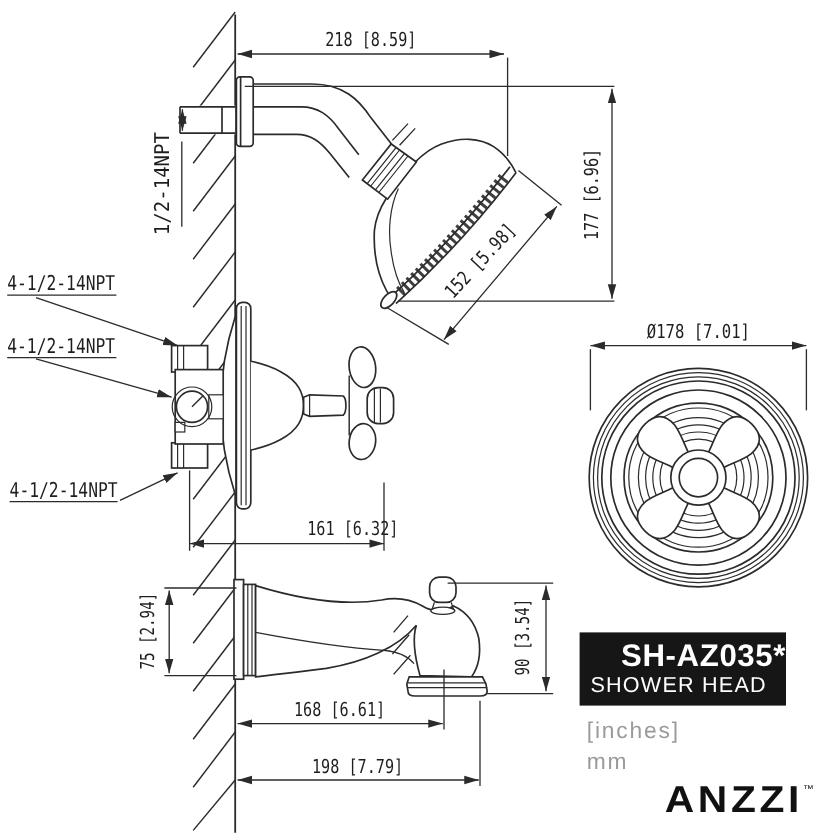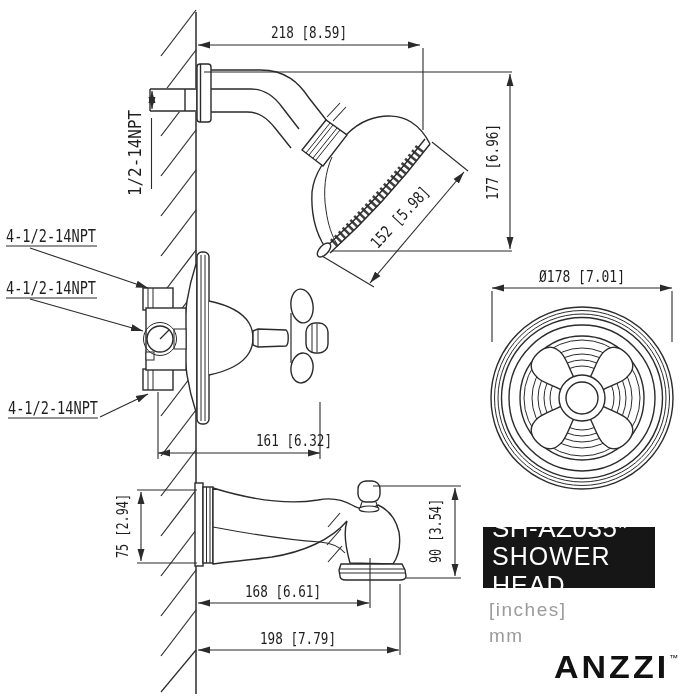--- a/index.html
+++ b/index.html
@@ -3,22 +3,22 @@
 <meta charset="utf-8">
 <style>
   html,body{margin:0;padding:0;background:#fff;}
   .stage{position:relative;width:695px;height:700px;background:#fff;overflow:hidden;font-family:"Liberation Sans",sans-serif;}
   svg{position:absolute;left:0;top:0;}
   svg text{font-family:"DejaVu Sans Mono",monospace;fill:#1e1e1e;}
   .dim{font-size:16px;}
   .npt{font-size:17px;}
   .prodbox{position:absolute;left:483px;top:527px;width:172px;height:61px;background:#161616;color:#fff;
            display:flex;flex-direction:column;justify-content:center;padding-left:9px;box-sizing:border-box;}
-  .model{font-size:26px;font-weight:normal;letter-spacing:.5px;line-height:1.04;}
-  .prodname{font-size:25px;font-weight:400;letter-spacing:1px;}
+  .model{font-size:26px;font-weight:bold;letter-spacing:.5px;line-height:1.04;text-align:right;}
+  .prodname{font-size:18px;font-weight:400;letter-spacing:1px;}
   .units{position:absolute;left:489px;top:597px;color:#9b9b9b;font-size:19px;letter-spacing:1.5px;line-height:1.35;}
   .brand{position:absolute;left:554px;top:649px;color:#111;font-size:34px;font-weight:800;letter-spacing:3px;transform:scaleY(.92);transform-origin:left top;}
   .brand sup{font-size:9px;font-weight:400;vertical-align:18px;letter-spacing:0;}
 </style>
 </head>
 <body>
 
 <div class="stage">
 <svg width="700" height="700" viewBox="0 0 700 700">
   <defs>

